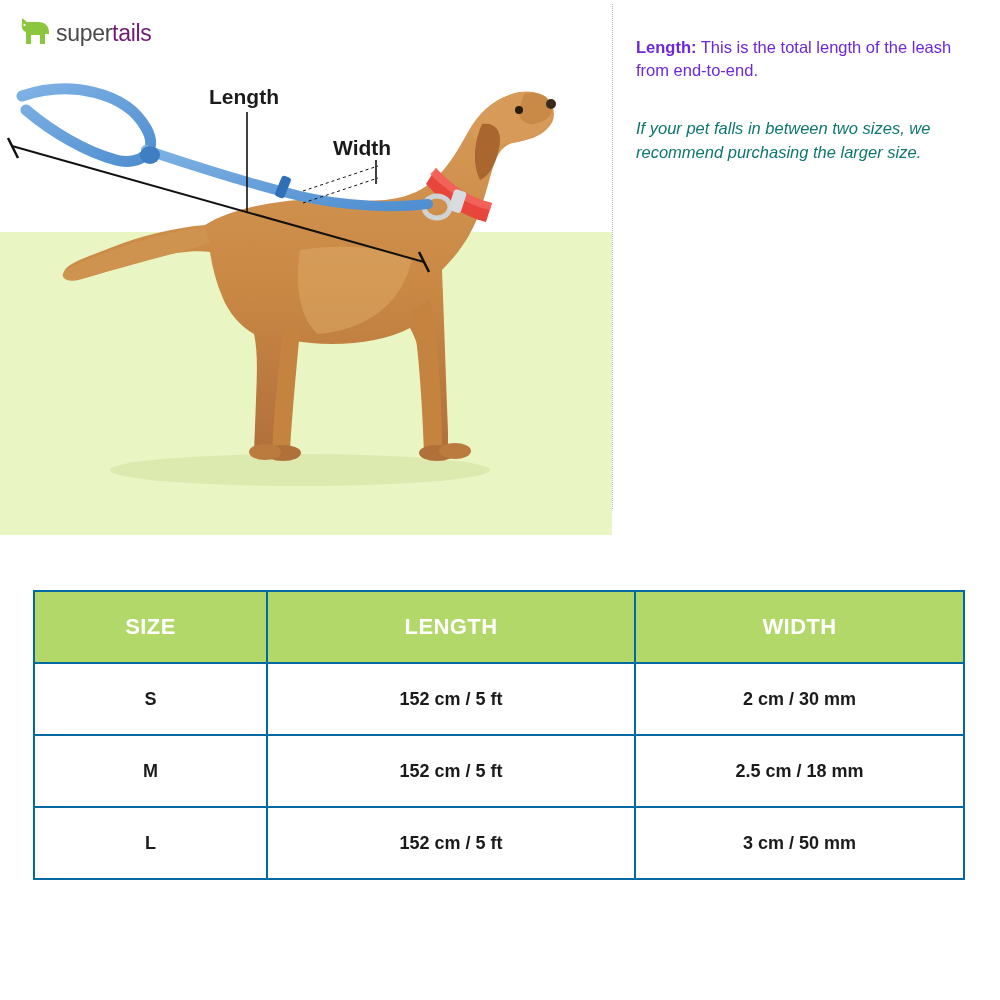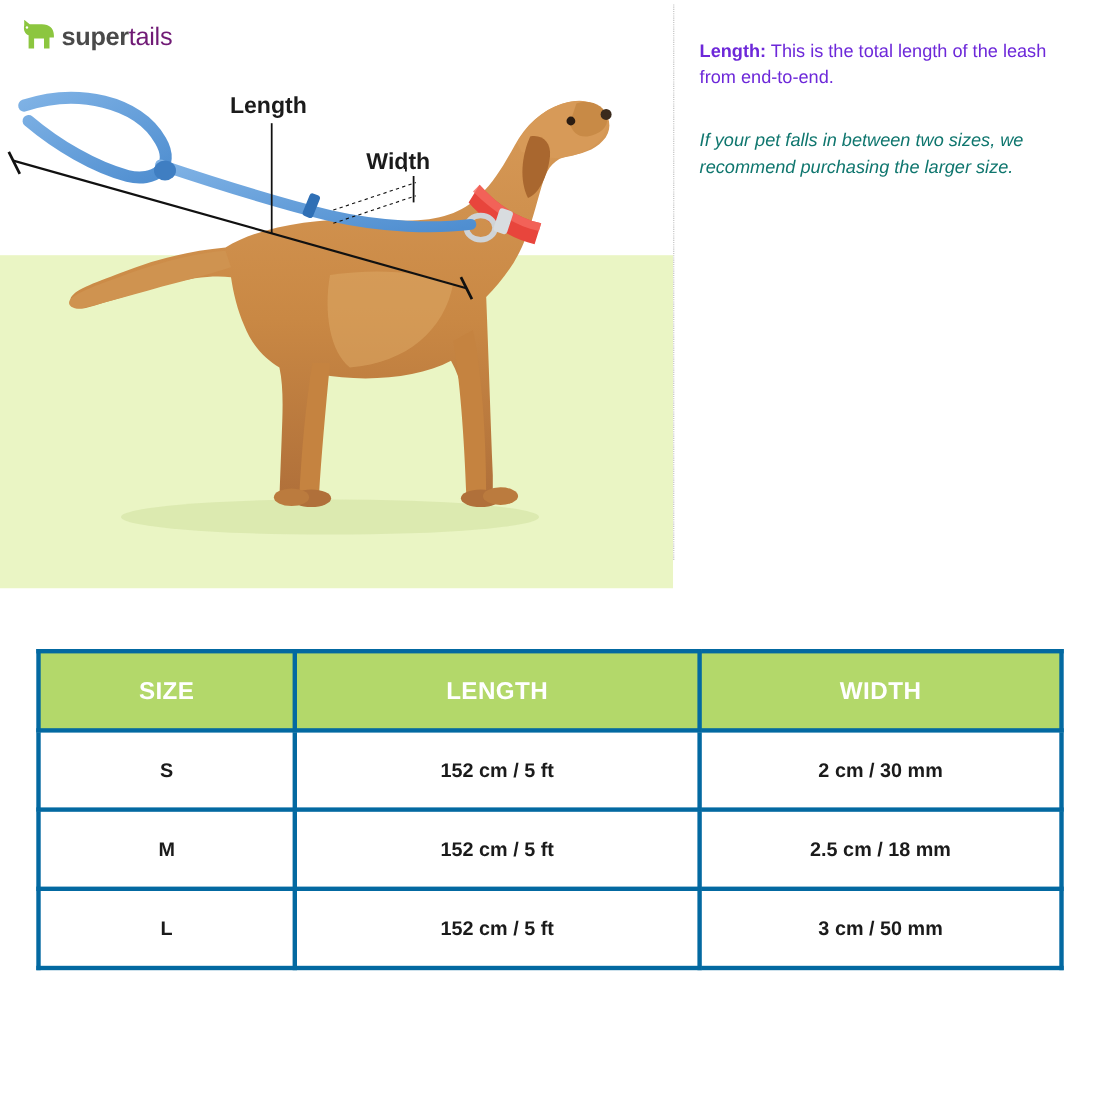--- a/index.html
+++ b/index.html
@@ -49,21 +49,21 @@
     display: flex;
     align-items: center;
     gap: 4px;
   }
   .logo svg { display: block; }
   .logo-text {
     font-size: 23px;
     letter-spacing: -0.3px;
     color: #3e3e3e;
   }
-  .logo-text .b { font-weight: bold; color: #4a4a4a; }
+  .logo-text .b { font-weight: normal; color: #4a4a4a; }
   .logo-text .t { font-weight: normal; color: #701a75; }
 
   
   .lbl {
     position: absolute;
     font-weight: bold;
     font-size: 21px;
     color: #1b1b1b;
   }
   .lbl-length { left: 209px; top: 85px; }
@@ -96,21 +96,21 @@
     left: 33px; top: 590px;
     width: 930px;
   }
   table.size-table {
     border-collapse: collapse;
     width: 930px;
     table-layout: fixed;
   }
   table.size-table th,
   table.size-table td {
-    border: 4px solid #0369a1;
+    border: 2px solid #0369a1;
     text-align: center;
     vertical-align: middle;
   }
   table.size-table th {
     background: #b3d86a;
     color: #ffffff;
     font-size: 22px;
     font-weight: bold;
     letter-spacing: 0.4px;
     height: 72px;

